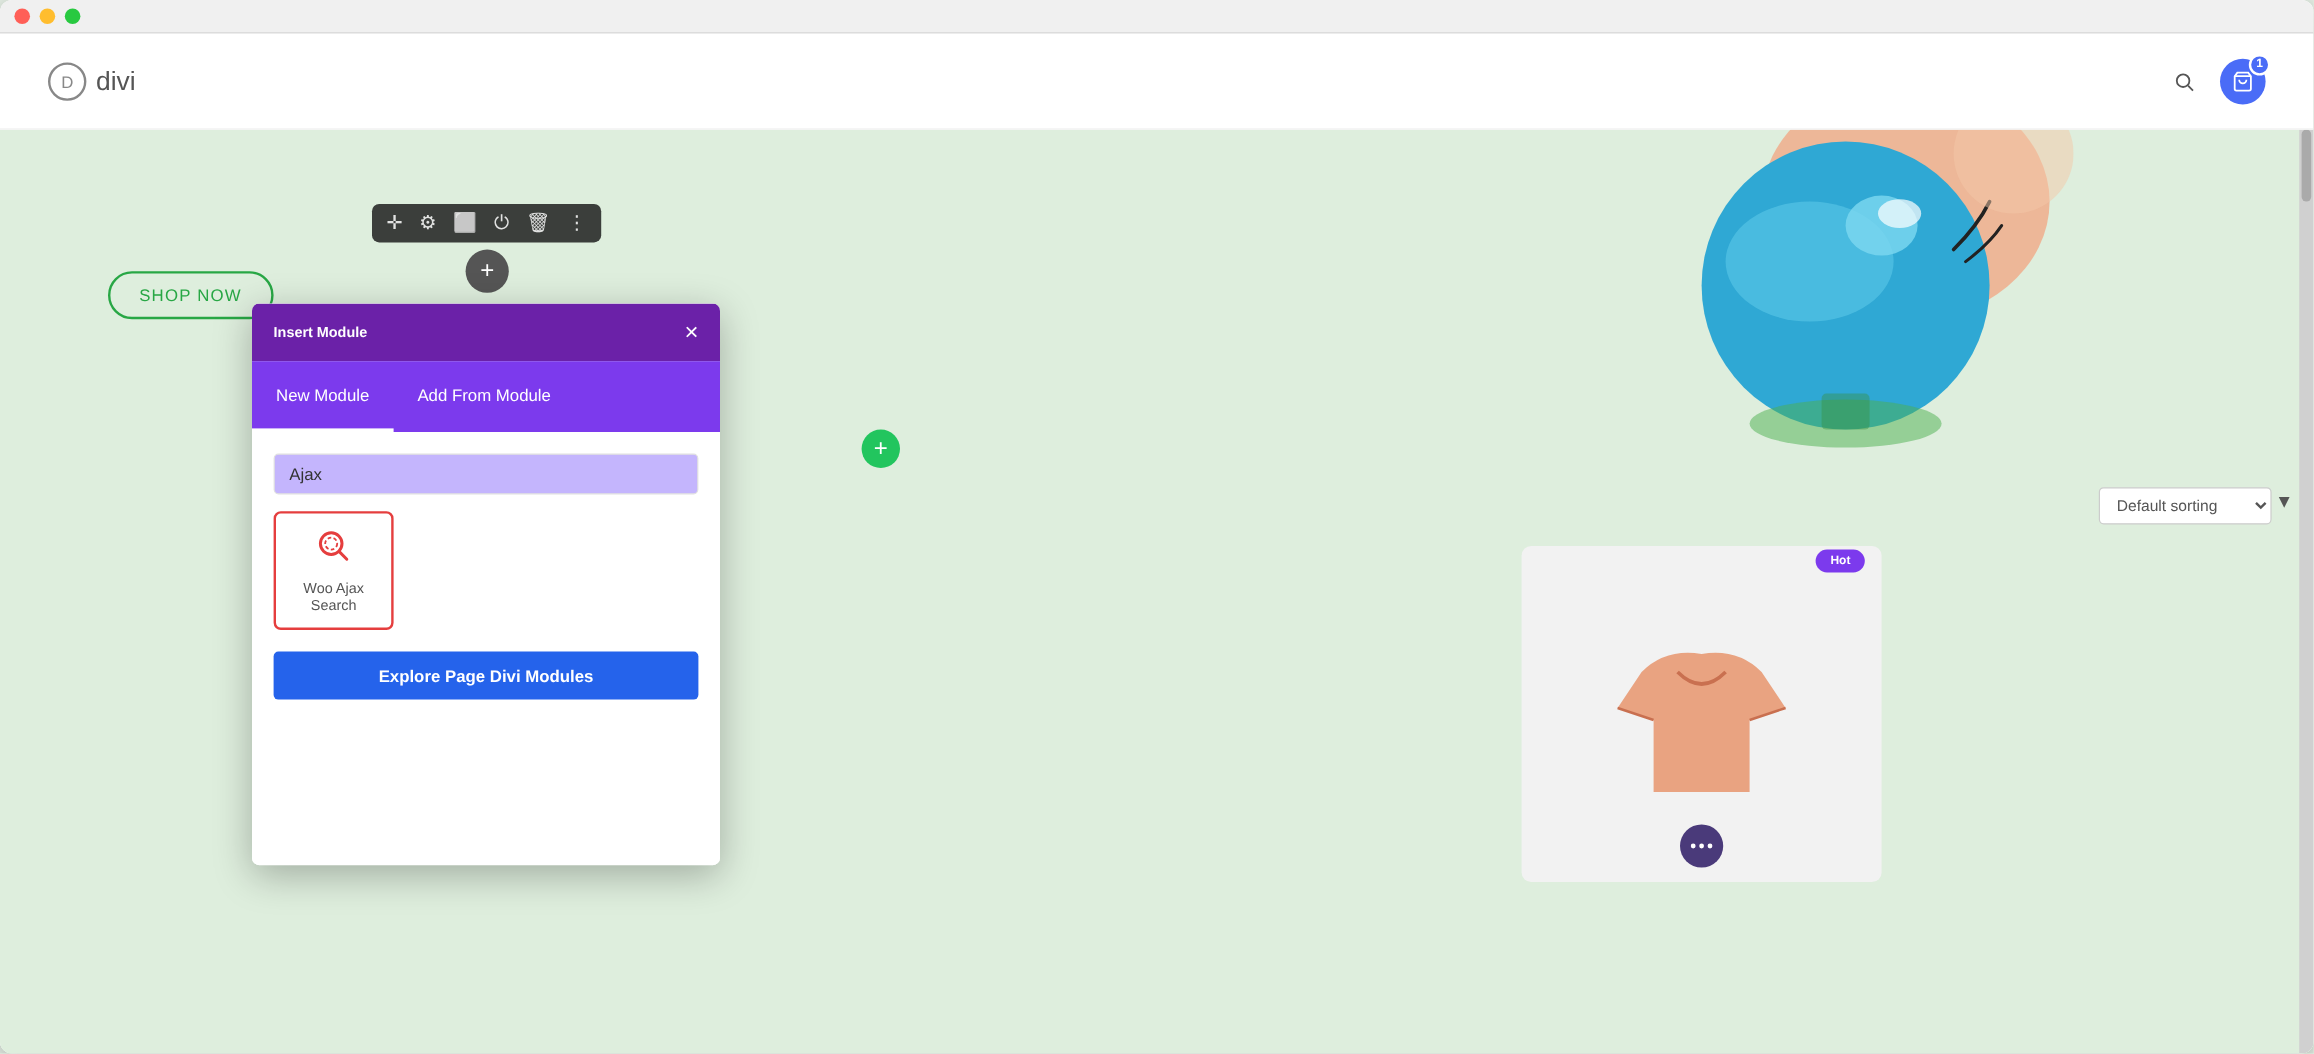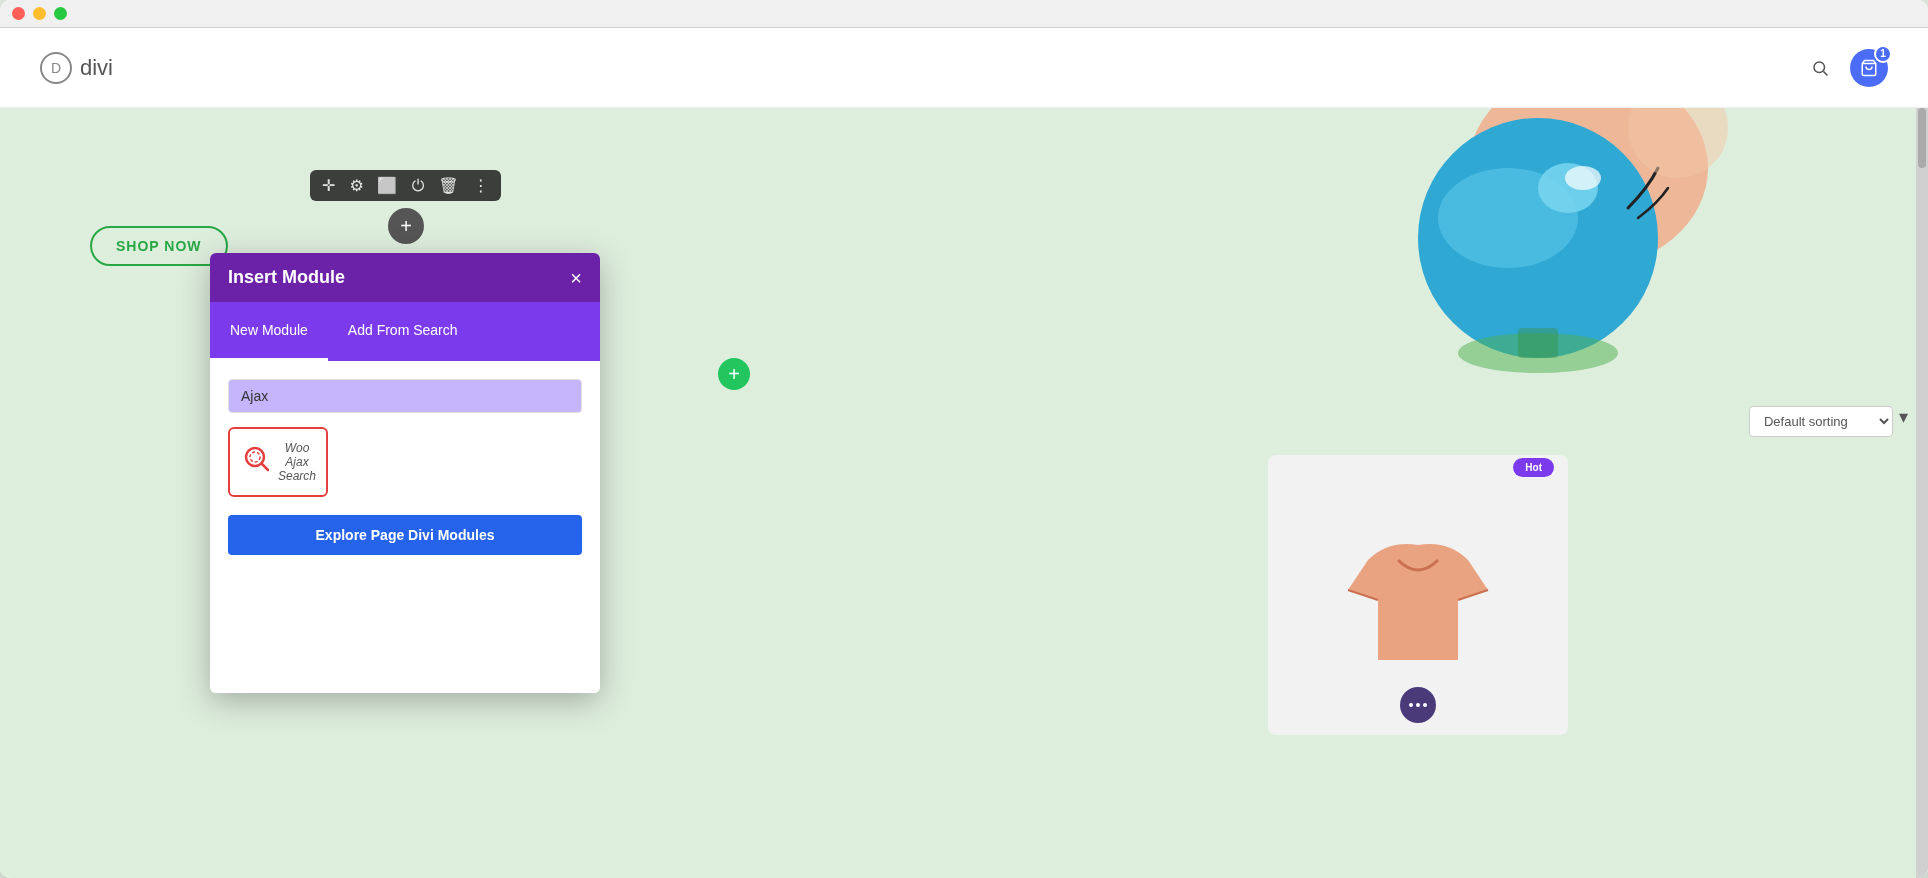--- a/index.html
+++ b/index.html
@@ -110,21 +110,21 @@
     
     .shop-now-btn {
       position: absolute;
       top: 118px; left: 90px;
       border: 2px solid #28a745;
       color: #28a745;
       background: transparent;
       padding: 10px 24px;
       border-radius: 30px;
       font-size: 14px;
-      font-weight: 700;
+      font-weight: 400;
       letter-spacing: 1px;
       cursor: pointer;
     }
 
     
     .globe-area {
       position: absolute;
       top: -20px;
       right: 200px;
       width: 420px;
@@ -263,21 +263,21 @@
     }
     .modal-header {
       background: #6b21a8;
       color: #fff;
       padding: 14px 18px;
       display: flex;
       align-items: center;
       justify-content: space-between;
     }
     .modal-title {
-      font-size: 18px;
+      font-size: 12px;
       font-weight: 600;
     }
     .modal-close {
       background: none;
       border: none;
       color: #fff;
       font-size: 20px;
       cursor: pointer;
       line-height: 1;
     }
@@ -308,26 +308,26 @@
       border-radius: 4px;
       font-size: 14px;
       color: #333;
       margin-bottom: 14px;
     }
     .module-result {
       border: 2px solid #e53e3e;
       border-radius: 6px;
       padding: 12px;
       display: flex;
+      flex-direction: column;
       align-items: center;
       gap: 6px;
       cursor: pointer;
       width: 100px;
       background: #fff;
-      font-style: italic;
     }
     .module-result-icon {
       font-size: 24px;
       color: #e53e3e;
     }
     .module-result-label {
       font-size: 12px;
       color: #555;
       text-align: center;
     }
@@ -471,21 +471,21 @@
     </div>
 
     <div class="modal-overlay">
       <div class="insert-module-modal">
         <div class="modal-header">
           <span class="modal-title">Insert Module</span>
           <button class="modal-close">×</button>
         </div>
         <div class="modal-tabs">
           <div class="modal-tab active">New Module</div>
-          <div class="modal-tab">Add From Search</div>
+          <div class="modal-tab">Add From Module</div>
         </div>
         <div class="modal-body">
           <input class="search-input" type="text" value="Ajax" style="">
           <div style="display:flex;gap:10px;flex-wrap:wrap;">
             <div class="module-result">
               <div class="module-result-icon">
                 
                 <svg width="30" height="30" viewBox="0 0 30 30" fill="none">
                   <circle cx="13" cy="13" r="9" stroke="#e53e3e" stroke-width="2.5"></circle>
                   <line x1="19.5" y1="19.5" x2="26" y2="26" stroke="#e53e3e" stroke-width="2.5" stroke-linecap="round"></line>

